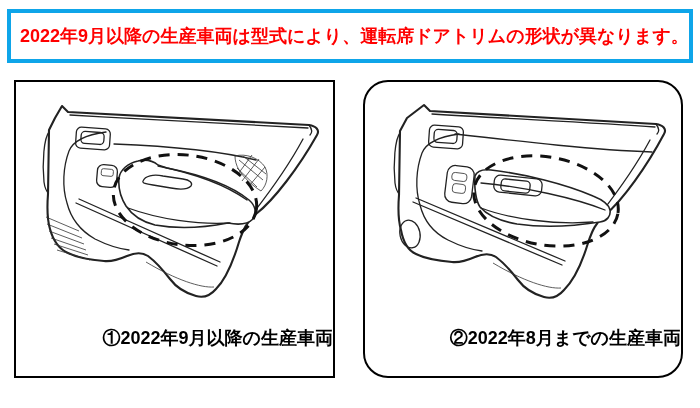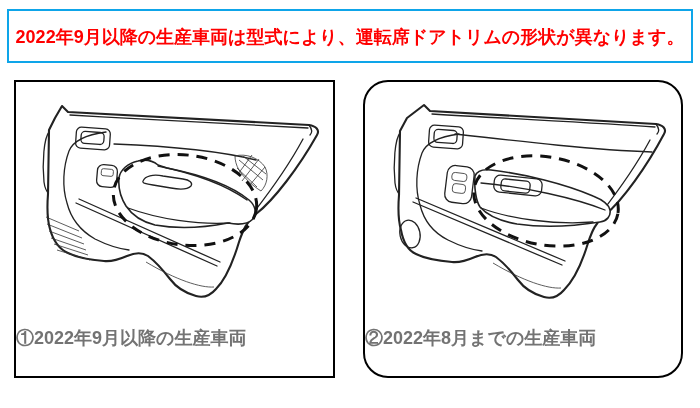--- a/index.html
+++ b/index.html
@@ -3,38 +3,38 @@
 <meta charset="utf-8">
 <style>
   * { margin:0; padding:0; box-sizing:border-box; }
   html,body { background:#ffffff; }
   body {
     width:700px; height:408px; position:relative; overflow:hidden;
     font-family:"Liberation Sans", sans-serif;
   }
   .notice {
     position:absolute; left:7px; top:9px; width:686px; height:54px;
-    border:2px solid #0ea5e9; background:#ffffff;
-    display:flex; flex-direction:row; justify-content:center;
+    border:4px solid #0ea5e9; background:#ffffff;
+    display:flex; flex-direction:column; justify-content:center;
     padding:14px 9px; overflow:hidden;
   }
   .notice .line {
     color:#ff0000; font-weight:bold; font-size:18px; line-height:24px;
     white-space:nowrap; letter-spacing:0;
   }
   .panel {
     position:absolute; top:80px; height:298px;
     border:2px solid #000000; background:#ffffff;
   }
   .panel.left  { left:14px;  width:321px; }
   .panel.right { left:363px; width:320px;border-radius:25px; }
   .panel svg { position:absolute; left:0; top:0; }
   .caption {
     position:absolute; left:0; top:244px; width:100%;
-    text-align:left; font-weight:bold; font-size:18px; color:#737373;
+    text-align:right; font-weight:bold; font-size:18px; color:#000000;
     white-space:nowrap; overflow:hidden;
   }
   .stroke  { fill:none; stroke:#222222; stroke-width:1.3; stroke-linecap:round; stroke-linejoin:round; }
   .outline { fill:#ffffff; stroke:#222222; stroke-width:2.1; stroke-linejoin:round; }
   .thin    { fill:none; stroke:#333333; stroke-width:0.8; }
   .dashed  { fill:none; stroke:#111111; stroke-width:3; stroke-dasharray:11 8; }
 </style>
 </head>
 <body>
 

